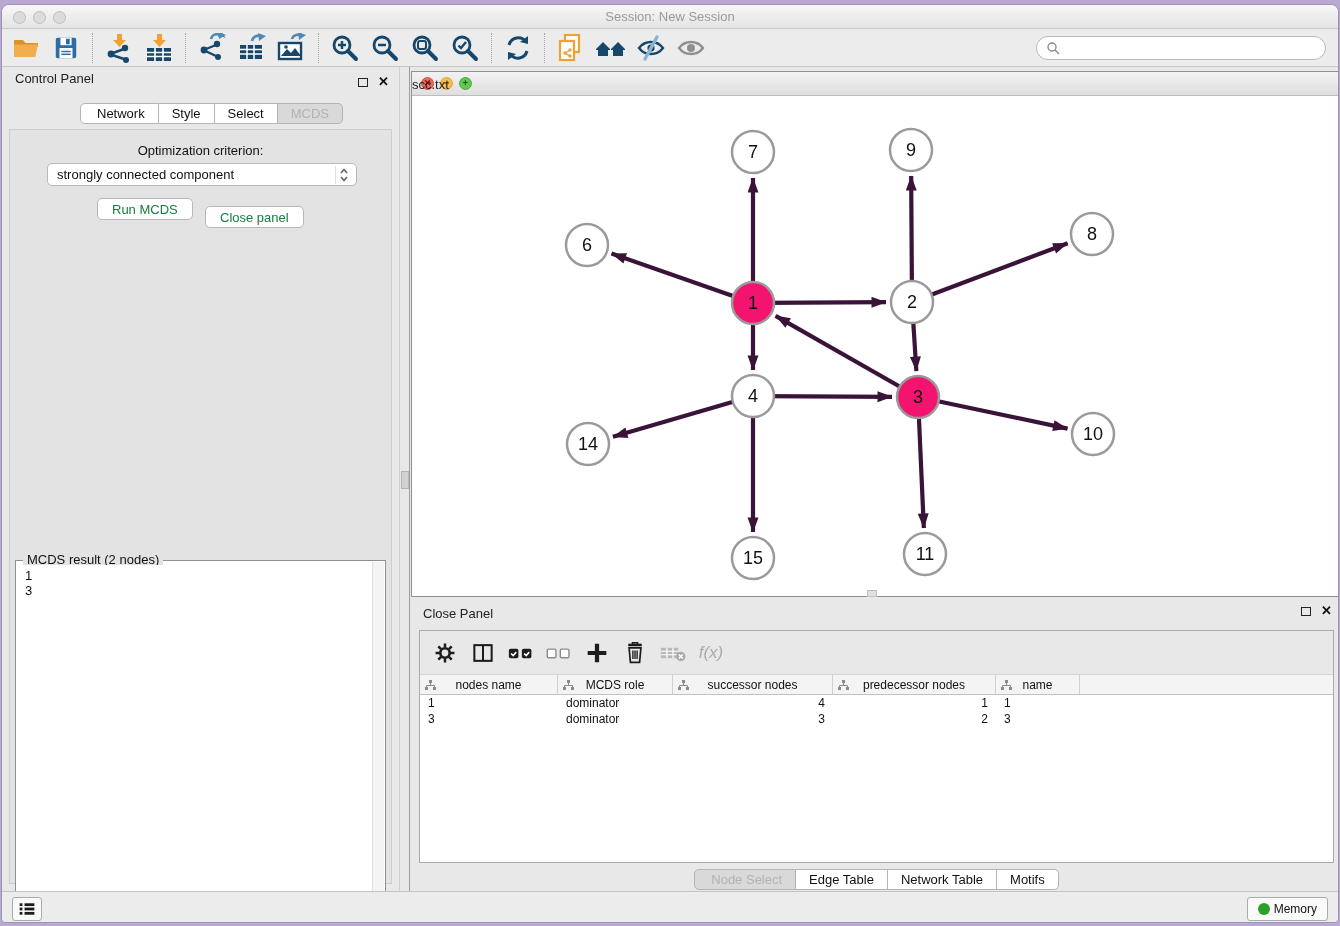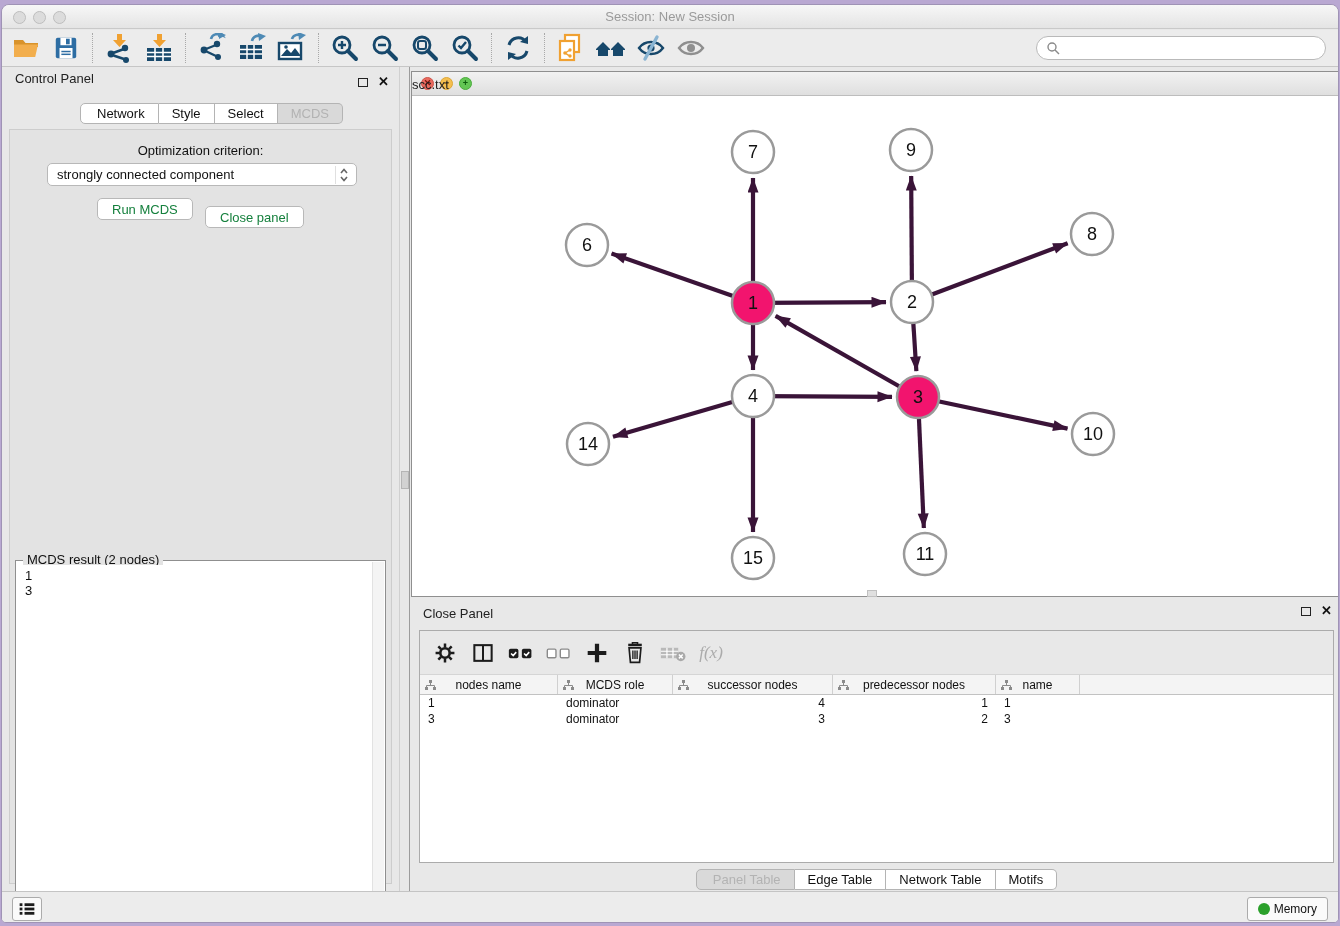--- a/index.html
+++ b/index.html
@@ -73,21 +73,21 @@
   #net-canvas { position:absolute; left:0; top:24px; width:927px; height:500px; background:#fff; }
   #net-frame .bottom-handle { position:absolute; left:455px; bottom:-1px; width:10px; height:7px;
     background:#e0e0e0; border:1px solid #c0c0c0; }
   
   #table-panel { position:absolute; left:409px; top:595px; width:931px; height:291px; background:#e8e8e8; }
   #tp-box { position:absolute; left:8px; top:30px; width:915px; height:233px;
     border:1px solid #ababab; background:#fff; }
   #tp-toolbar { position:absolute; left:0; top:0; width:100%; height:43px; background:#e8e8e8;
     display:flex; align-items:center; padding-left:8px; gap:4px; }
   .tpt-icon { width:34px; height:32px; display:flex; align-items:center; justify-content:center; }
-  #fx-label { font-family:Liberation Serif, serif; font-style:italic; font-size:17px; color:#ababab; }
+  #fx-label { font-family:Liberation Sans, sans-serif; font-style:italic; font-size:17px; color:#ababab; }
   #tp-table { position:absolute; left:0; top:43px; width:100%; bottom:0; background:#fff; }
   #tp-header { display:flex; height:21px; background:#f4f4f4; border-top:1px solid #d5d5d5;
     border-bottom:1px solid #c2c2c2; }
   .th { position:relative; display:flex; align-items:center; justify-content:center;
     border-right:1px solid #d0d0d0; font-size:12px; color:#111; }
   .th .col-icon { position:absolute; left:5px; top:5px; }
   .tr { display:flex; height:16px; }
   .td { font-size:12px; color:#111; padding:1px 8px 0 8px; overflow:hidden; }
   .td.right { text-align:right; }
   
@@ -499,21 +499,21 @@
               <div class="td" style="width: 115px;">dominator</div>
               <div class="td right" style="width: 160px;">3</div>
               <div class="td right" style="width: 163px;">2</div>
               <div class="td" style="width: 84px;">3</div>
             </div>
           </div>
       </div>
     </div>
 
     <div id="tp-tabs">
-        <span class="seg selected">Panel Table</span>
+        <span class="seg selected">Node Select</span>
         <span class="seg">Edge Table</span>
         <span class="seg">Network Table</span>
         <span class="seg">Motifs</span>
       </div>
   </div>
 
   <div id="status-bar">
     <span id="list-btn">
       <svg width="18" height="16" viewBox="0 0 22 18">
         <g fill="#1c1c1c">

